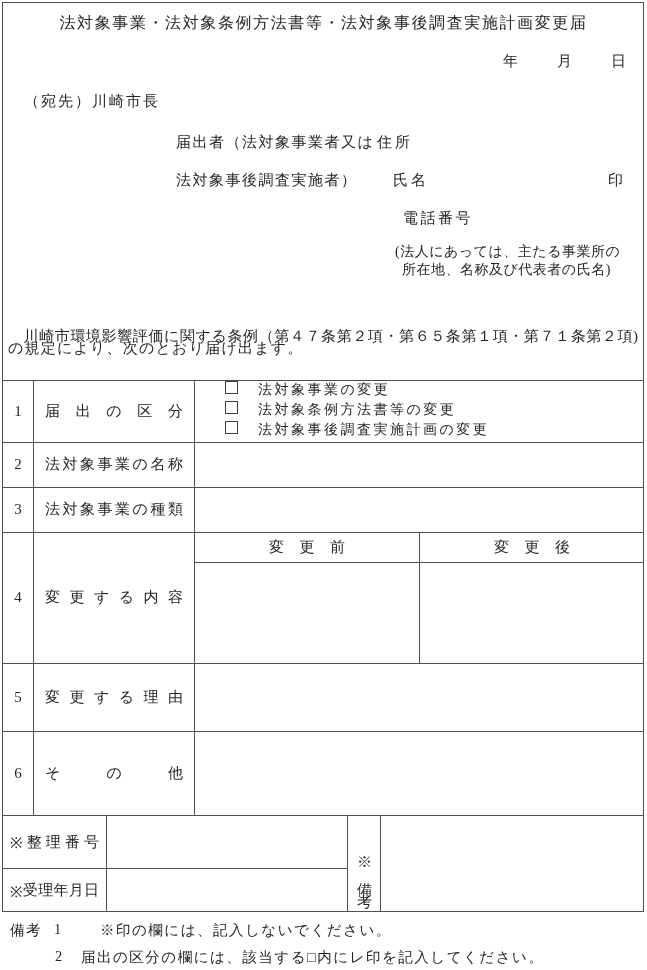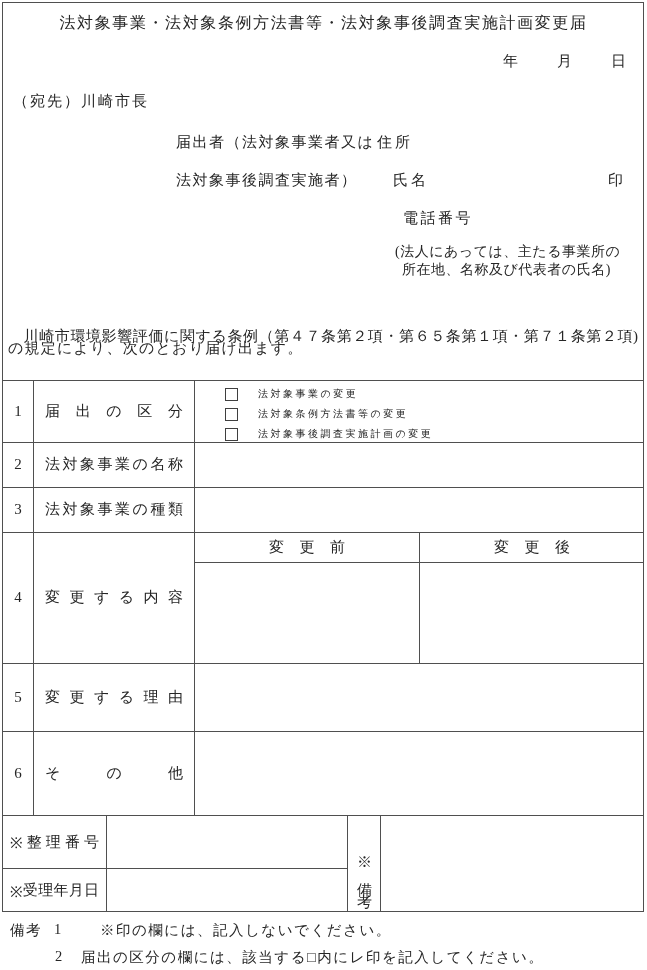--- a/index.html
+++ b/index.html
@@ -15,41 +15,41 @@
   .vline{position:absolute;width:1px;background:#4f4f4f;}
   .cell{position:absolute;display:flex;align-items:center;box-sizing:border-box;}
   .just{justify-content:space-between;}
   .center{justify-content:center;}
   .num{font-size:15px;justify-content:center;}
   .label{font-size:15px;padding:0 11px;}
   .hdr{font-size:15px;padding:0 74px;}
   .office-label{font-size:15px;padding:0 7px;}
   .vtext{writing-mode:vertical-rl;letter-spacing:11px;font-size:15px;padding-top:11px;}
   .ckcol{position:absolute;display:flex;flex-direction:column;justify-content:center;box-sizing:border-box;}
-  .ckrow{display:flex;align-items:flex-end;height:20px;padding-left:30px;
-    font-size:10px;letter-spacing:2.5px;}
+  .ckrow{display:flex;align-items:flex-start;height:20px;padding-left:30px;
+    font-size:14px;letter-spacing:2.5px;}
   .ckbox{width:11px;height:11px;border:1px solid #3f3f3f;margin-right:20px;flex:none;background:#fff;}
   .fs15{font-size:15px;} .fs14{font-size:14px;} .fsnote{font-size:14.5px;}
 </style>
 </head>
 <body>
 
 <div class="page">
 
   <div class="frame"></div>
 
   <div class="abs" style="left:0;top:13px;width:647px;text-align:center;font-size:16px;letter-spacing:1.6px;">法対象事業・法対象条例方法書等・法対象事後調査実施計画変更届</div>
 
   <div class="abs" style="left:503px;top:52px;display:flex;gap:39px;font-size:15px;">
     <span>年</span>
     <span>月</span>
     <span>日</span>
   </div>
 
-  <div class="abs fs15" style="left:13px;top:92px;letter-spacing:2px;">（宛先）川崎市長</div>
+  <div class="abs fs15" style="left:24px;top:92px;letter-spacing:2px;">（宛先）川崎市長</div>
 
   <div class="abs fs15" style="left:176px;top:133px;letter-spacing:1.5px;">届出者（法対象事業者又は</div>
   <div class="abs fs15" style="left:377px;top:133px;letter-spacing:3px;">住所</div>
 
   <div class="abs fs15" style="left:176px;top:171px;letter-spacing:1.5px;">法対象事後調査実施者）</div>
   <div class="abs fs15" style="left:393px;top:171px;letter-spacing:3px;">氏名</div>
   <div class="abs fs15" style="left:608px;top:171px;">印</div>
 
   <div class="abs fs15" style="left:403px;top:209px;letter-spacing:2.5px;">電話番号</div>
 

